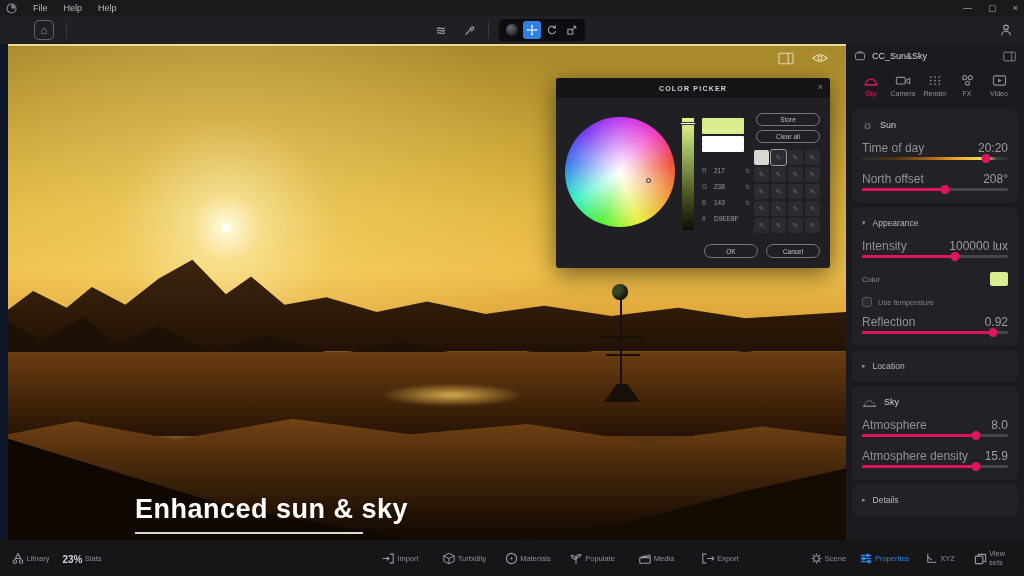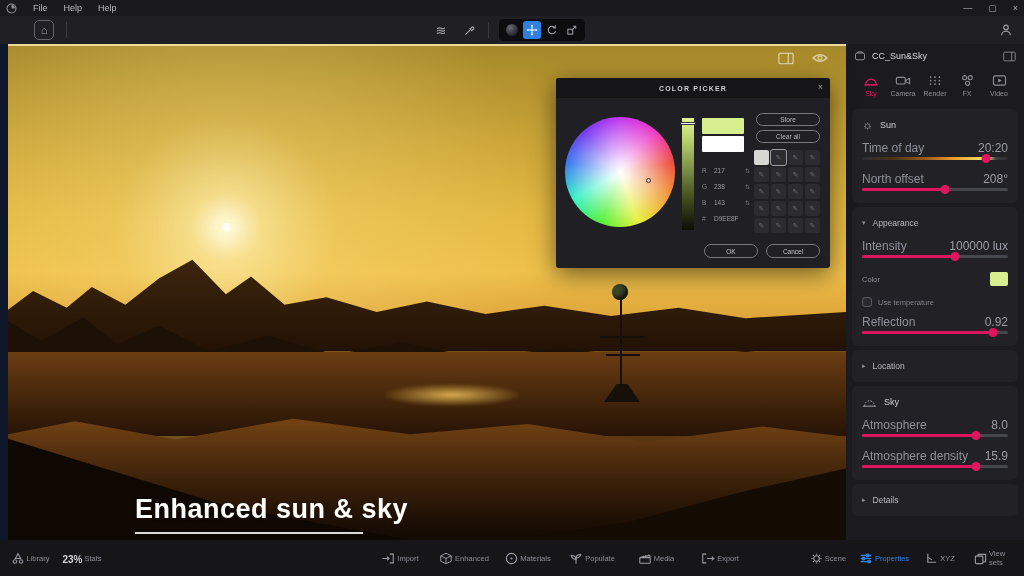--- a/index.html
+++ b/index.html
@@ -481,21 +481,21 @@
         </span>
         <span>Import</span>
       </div>
       <div class="bb-item">
         <span class="ico">
           <svg width="14" height="13" viewBox="0 0 16 14" fill="none" stroke="currentColor" stroke-width="1.1">
               <path d="M8 1 L14 4 V10 L8 13 L2 10 V4 Z"></path>
               <path d="M2 4 L8 7 L14 4 M8 7 V13"></path>
             </svg>
         </span>
-        <span>Enhanced</span>
+        <span>Turbidity</span>
       </div>
       <div class="bb-item">
         <span class="ico">
           <svg width="13" height="13" viewBox="0 0 14 14" fill="none" stroke="currentColor" stroke-width="1.2">
               <circle cx="7" cy="7" r="5.5"></circle>
               <circle cx="7" cy="7" r="1.2" fill="currentColor" stroke="none"></circle>
             </svg>
         </span>
         <span>Materials</span>
       </div>

